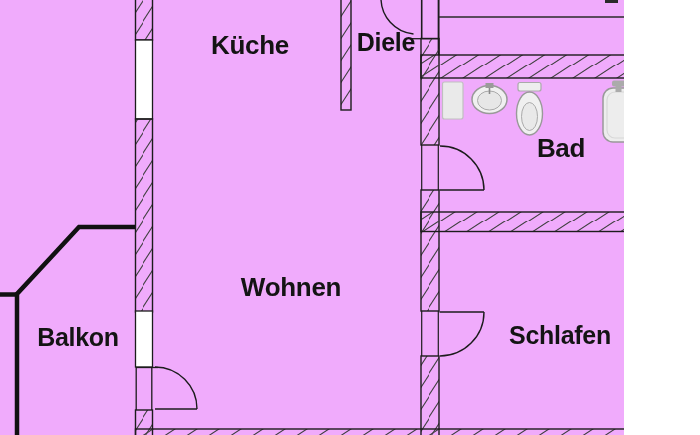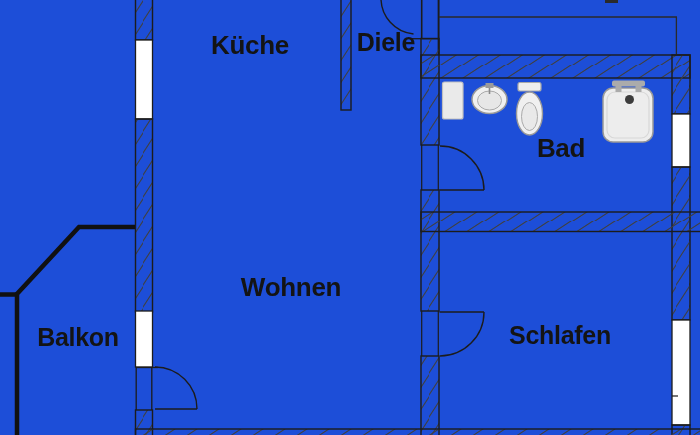--- a/index.html
+++ b/index.html
@@ -1,16 +1,16 @@
 <!DOCTYPE html>
 <html><head>
 <meta charset="utf-8">
 <style>
   html,body{margin:0;padding:0;background:#ffffff;}
-  .stage{width:700px;height:435px;position:relative;overflow:hidden;background:#1d4ed8;}
+  .stage{width:624px;height:435px;position:relative;overflow:hidden;background:#f0abfc;}
   svg{display:block;}
   text{font-family:"Liberation Sans","DejaVu Sans",sans-serif;font-weight:bold;letter-spacing:-0.3px;}
 </style>
 </head>
 <body>
 
 <div class="stage">
 <svg width="700" height="435" viewBox="0 0 700 435">
   <defs>
     <pattern id="hv" width="13" height="22" patternUnits="userSpaceOnUse">

